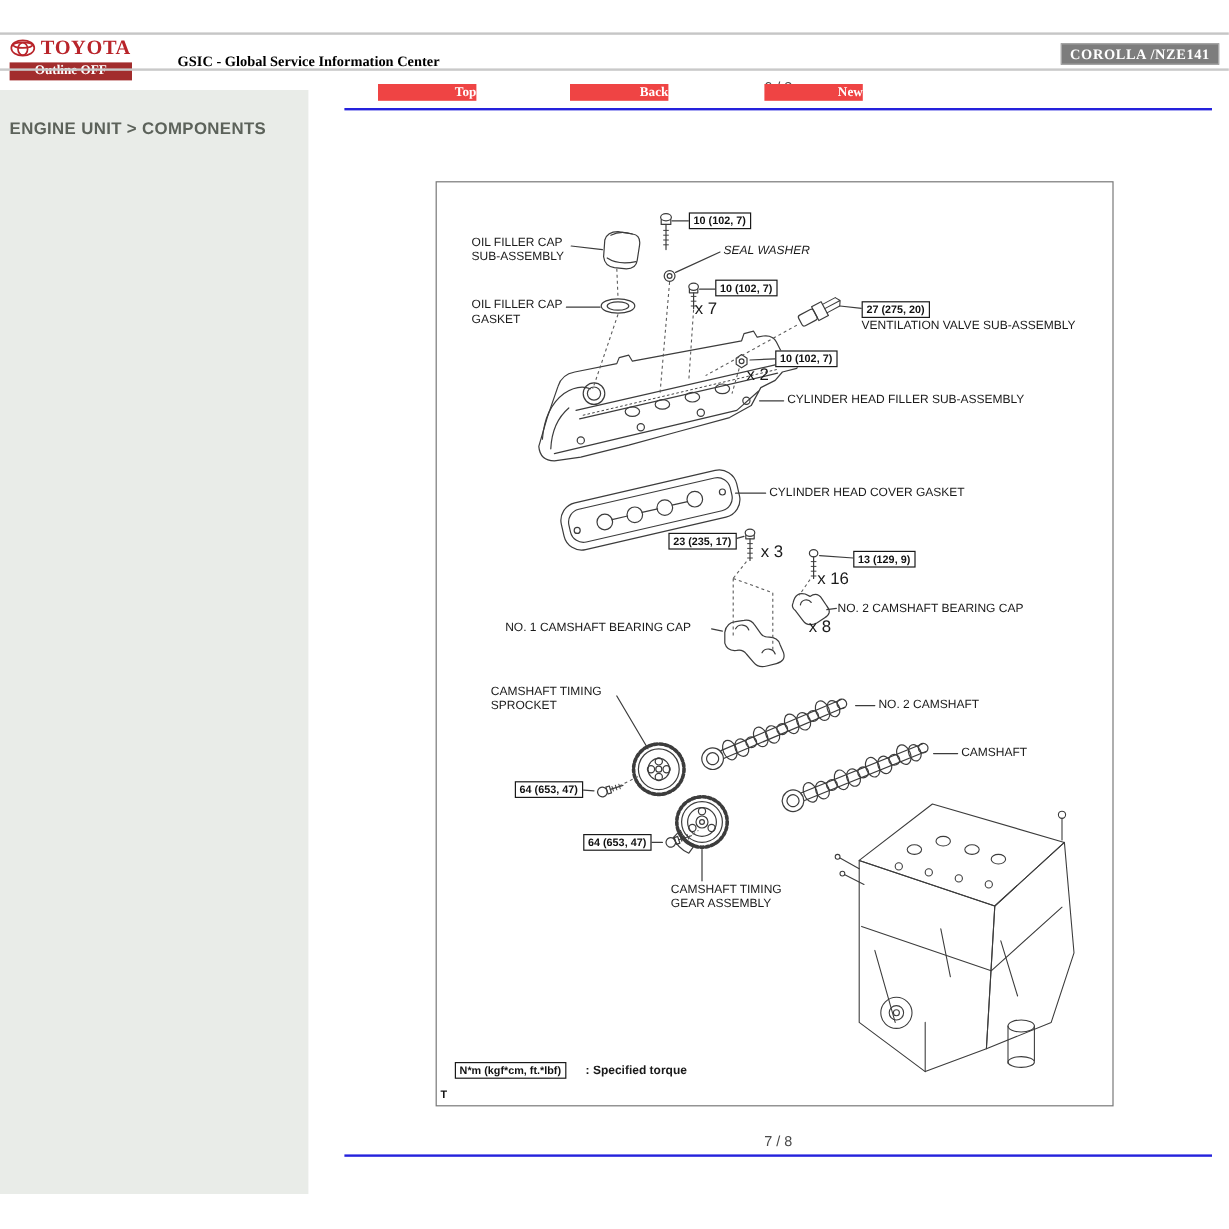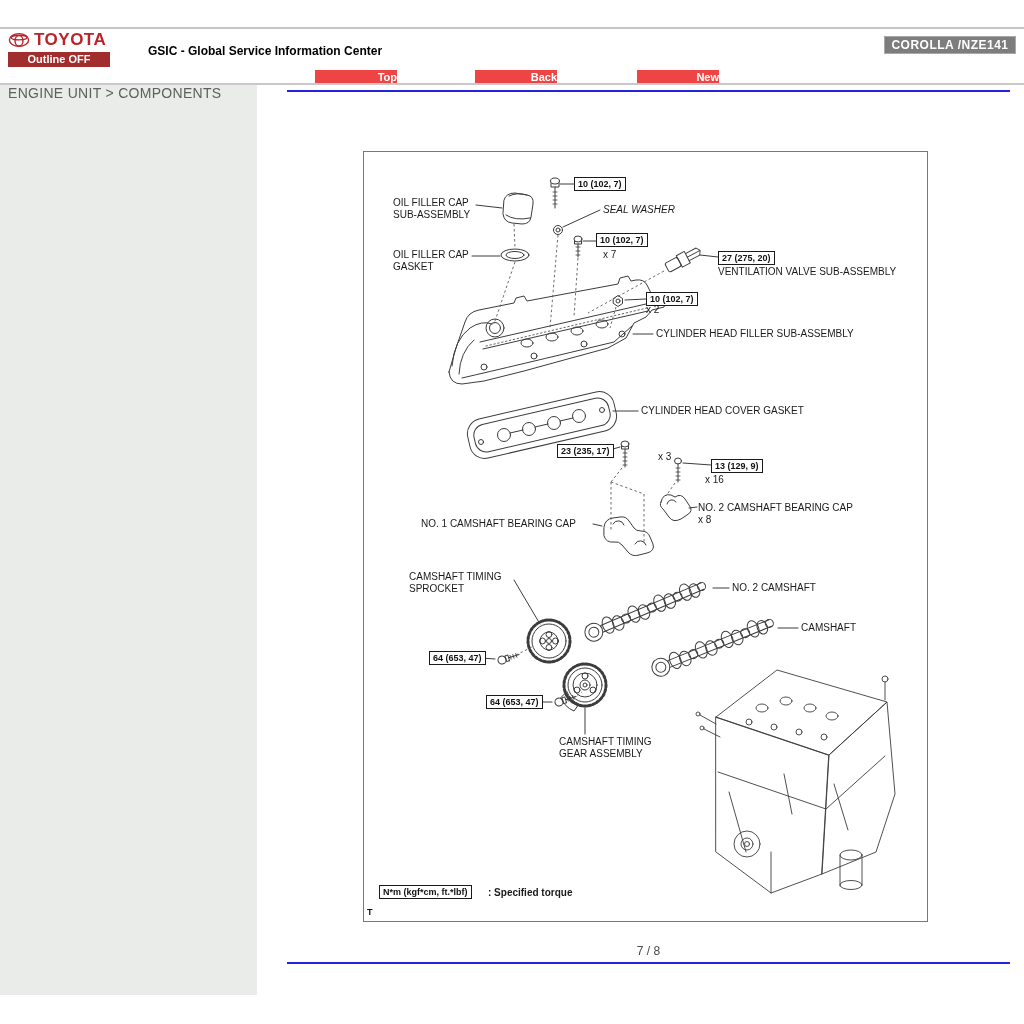--- a/index.html
+++ b/index.html
@@ -1,53 +1,53 @@
 <!DOCTYPE html>
 <html><head>
 <meta charset="utf-8">
 <style>
   * { margin:0; padding:0; box-sizing:border-box; }
   html,body { width:1024px; height:1024px; background:#fff; overflow:hidden;
               font-family:"Liberation Sans", sans-serif; }
 
   
-  .hdr { position:absolute; left:0; top:0; width:1024px; height:85px; background:#fff; z-index:10; }
+  .hdr { position:absolute; left:0; top:0; width:1024px; height:59px; background:#fff; z-index:10;font-family:Liberation Serif, serif; }
   .hdr-topline { position:absolute; left:0; top:27px; width:1024px; height:2px; background:#c6c6c6; }
   .hdr-botline { position:absolute; left:0; bottom:0; width:1024px; height:2px; background:#c9c9c9; }
   .brand { position:absolute; left:8px; top:30px; display:flex; align-items:center; gap:4px;
            color:#b9242a; font-weight:bold; font-size:17px; letter-spacing:0.5px; }
   .gsic-title { position:absolute; left:148px; top:44px; color:#000000; font-weight:bold; font-size:12px; }
   .outline-btn { position:absolute; left:8px; top:52px; width:102px; height:15px; background:#a22d2d;
                  color:#fff; font-size:11px; font-weight:bold; text-align:center; line-height:15px; cursor:pointer; }
   .nav-btn { position:absolute; top:70px; width:82px; height:14px; background:#ef4444; color:#fff;
              font-weight:bold; font-size:11px; text-align:right; line-height:14px; cursor:pointer; }
   .badge { position:absolute; left:884px; top:36px; width:132px; height:18px; background:#7d7d7d;
            border:1px solid #a8a8a8; color:#fff; font-weight:bold; font-size:12px;
            text-align:center; line-height:16px; letter-spacing:0.5px; }
 
   
   .sidebar { position:absolute; left:0; top:75px; width:257px; height:920px; background:#e9ece8; z-index:2; }
-  .crumb { padding:10px 8px; font-size:14px; font-weight:normal; color:#5c625a; letter-spacing:0.3px; }
+  .crumb { padding:10px 8px; font-size:14px; font-weight:bold; color:#5c625a; letter-spacing:0.3px;margin-top:14px; }
 
   
   .pg { position:absolute; left:287px; width:723px; text-align:center; font-size:12px; color:#4a4a4a; }
   .pg-top { top:66px; z-index:5; }
   .pg-bottom { top:944px;text-align:center; }
   .blueline { position:absolute; left:287px; width:723px; height:2px; background:#2522dc; }
   .bl-top { top:90px; }
   .bl-bottom { top:962px; }
 
   
   .diagram { position:absolute; left:363px; top:151px; width:565px; height:771px;
              border:1px solid #787878; background:#fff; }
   .diagram svg { position:absolute; left:0; top:0; }
   .lbl { position:absolute; font-size:10px; line-height:12px; color:#1a1a1a; white-space:pre-line; }
   .tq  { position:absolute; border:1px solid #1a1a1a; background:#fff; font-size:9px; font-weight:bold;
          color:#111; padding:1px 3px; white-space:nowrap; line-height:10px; }
-  .qty { position:absolute; font-size:10px; color:#1a1a1a; white-space:nowrap;margin-left:24px; }
+  .qty { position:absolute; font-size:14px; color:#1a1a1a; white-space:nowrap; }
   .legend-txt { position:absolute; font-size:10px; color:#1a1a1a; white-space:nowrap; }
   .corner-t { position:absolute; left:3px; top:755px; font-size:9px; font-weight:bold; color:#111; }
 </style>
 </head>
 <body>
 
 <div class="sidebar">
   <div class="crumb">ENGINE UNIT &gt; COMPONENTS</div>
 </div>
 

